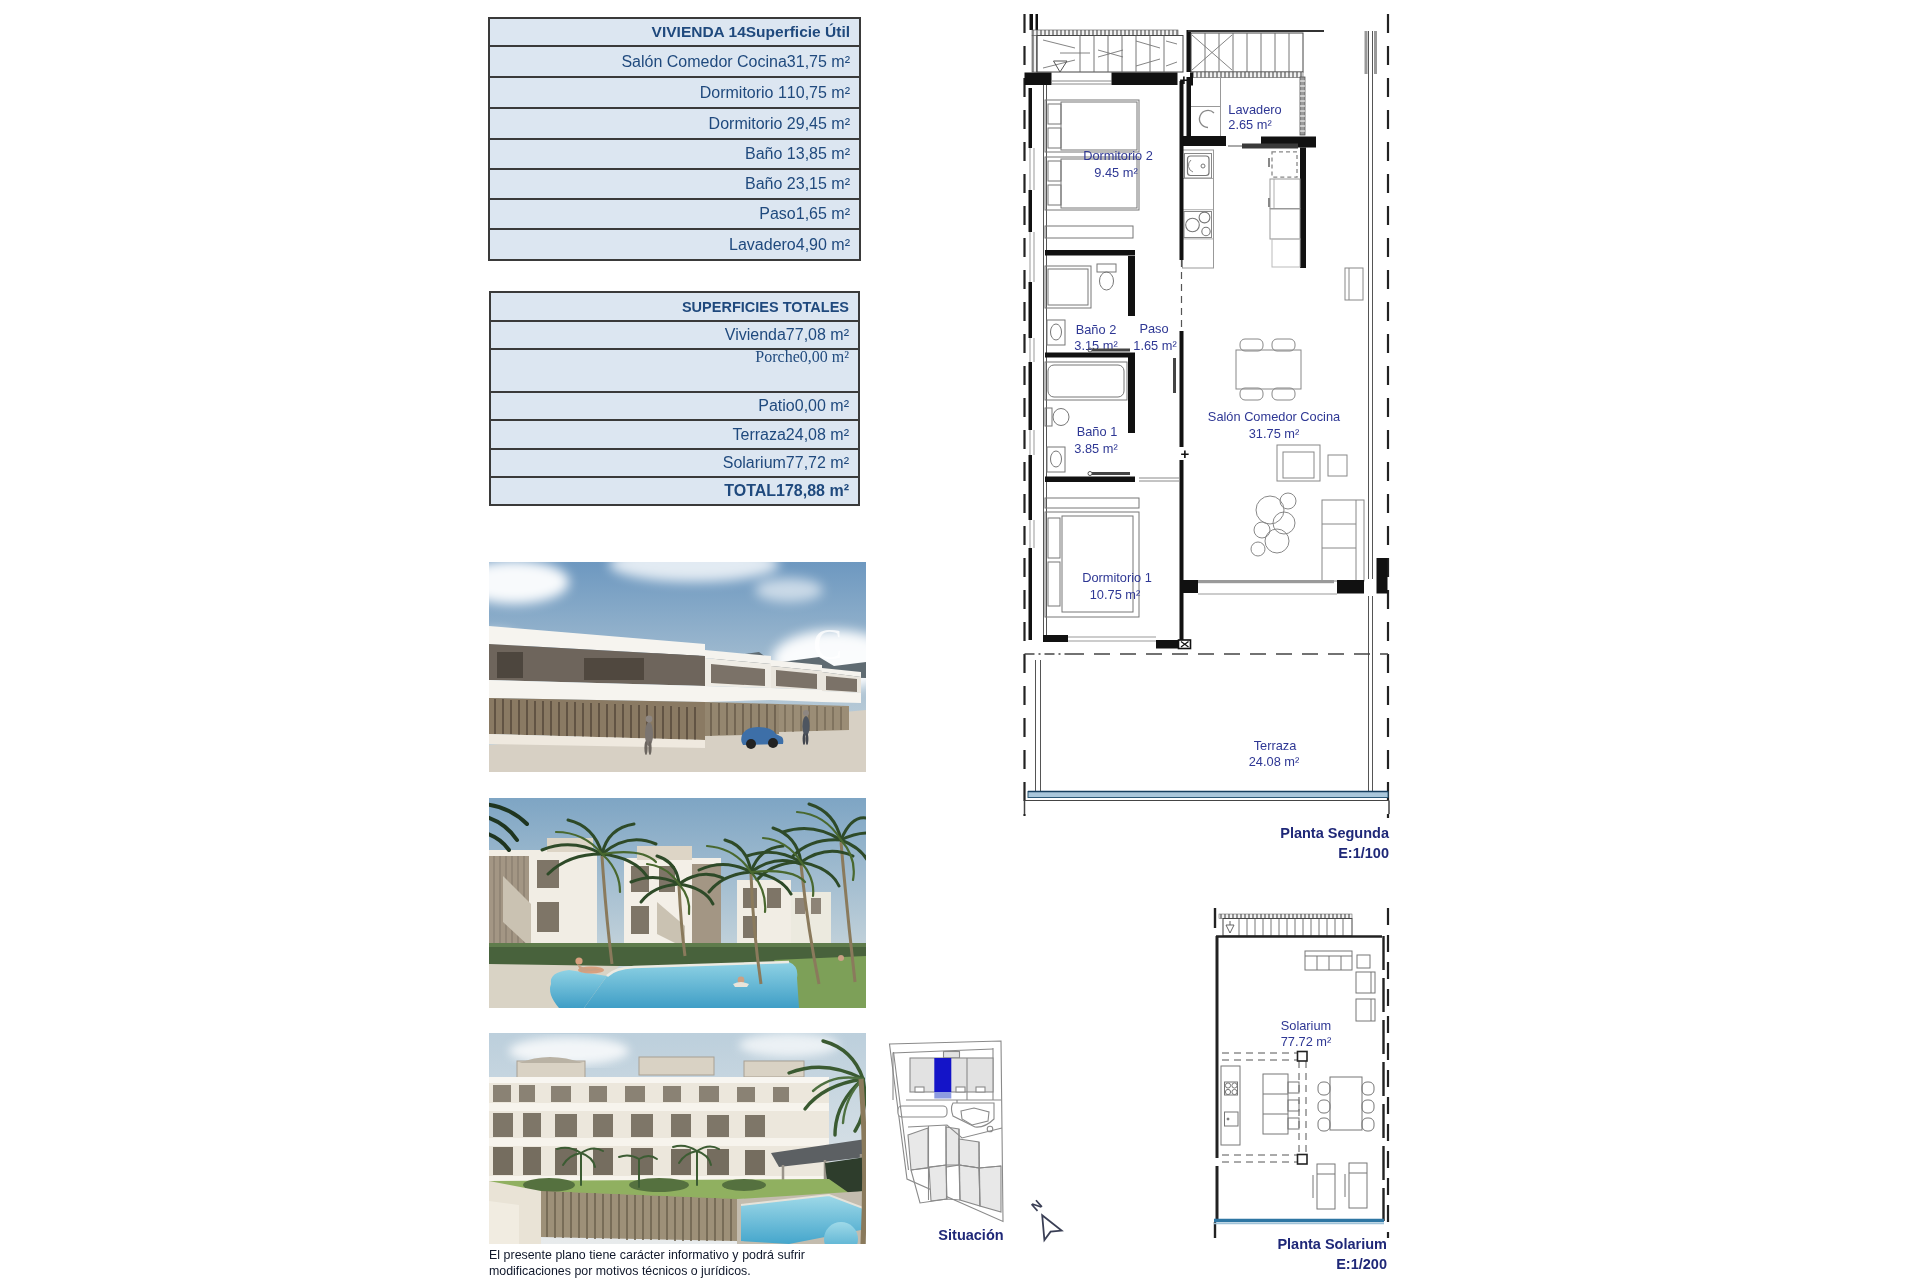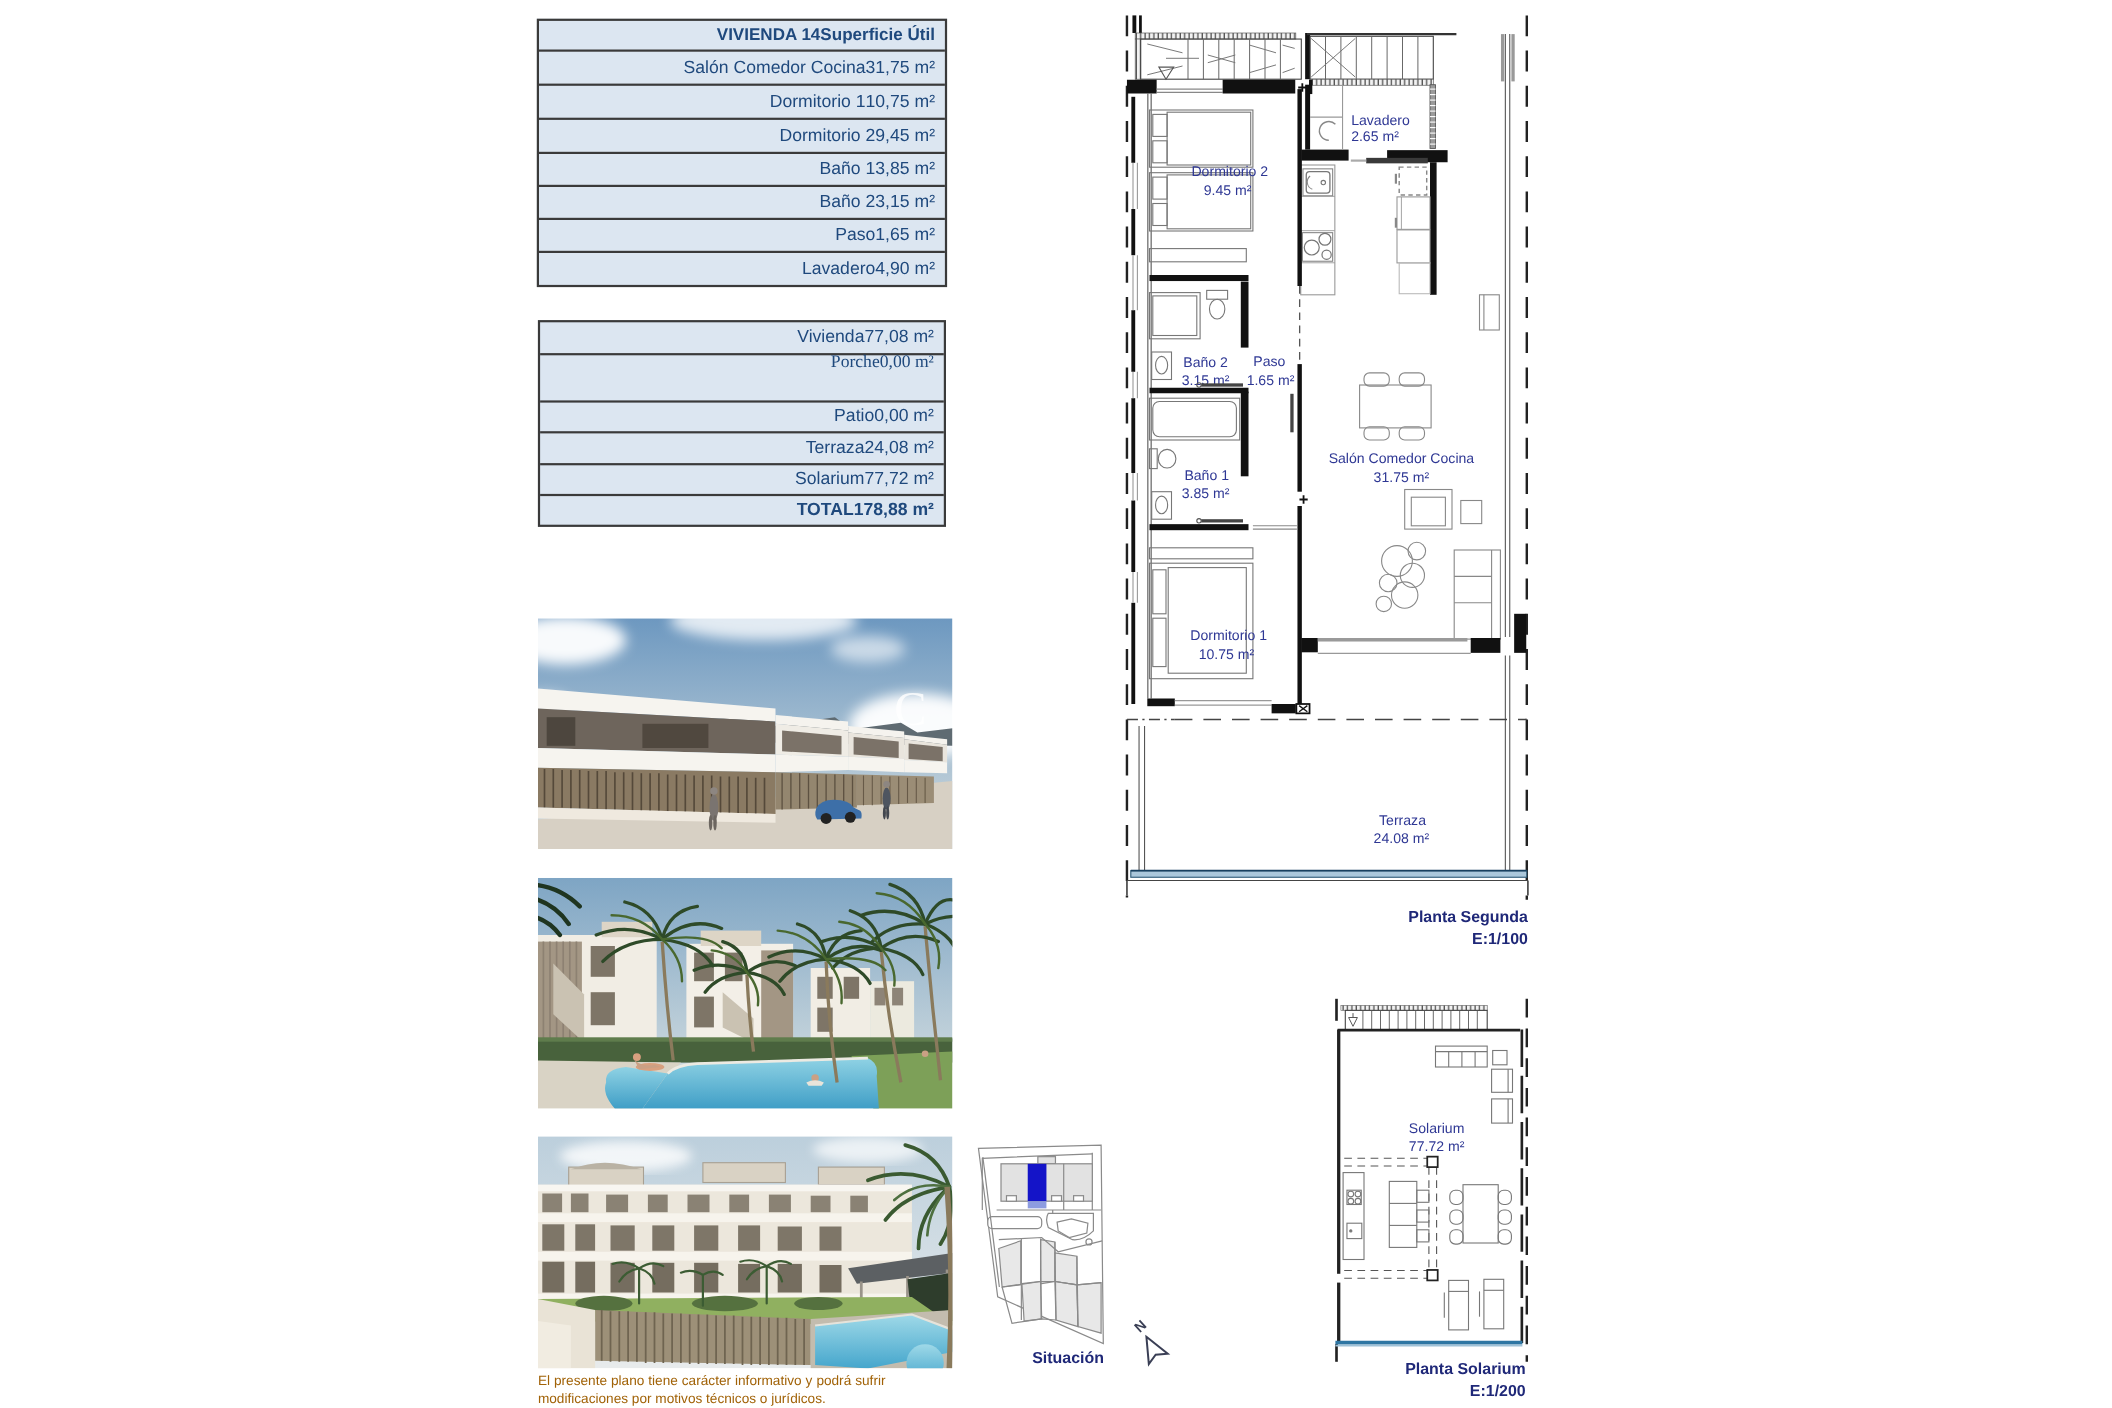--- a/index.html
+++ b/index.html
@@ -47,20 +47,24 @@
         <span>Paso</span>
         <span>1,65 m²</span>
       </div>
     <div class="row" style="height:31px;font-size:16px;">
         <span>Lavadero</span>
         <span>4,90 m²</span>
       </div>
   </div>
 
   <div class="tbl" id="t2" style="left:489px;top:291px;width:371px;">
+    <div class="row hdr" style="height:27px;font-size:14.5px;">
+        <span>SUPERFICIES TOTALES</span>
+        <span></span>
+      </div>
     <div class="row" style="height:28px;font-size:16px;padding-left:24px;">
         <span>Vivienda</span>
         <span>77,08 m²</span>
       </div>
     <div class="row" style="height:15px;font-size:16px;font-family:Liberation Serif, serif;">
         <span>Porche</span>
         <span>0,00 m²</span>
       </div>
     <div class="row" style="height:28px;font-size:16px;margin-top:28px;">
         <span>Patio</span>
@@ -466,21 +470,21 @@
           <path d="M374,46 q6,30 -8,52"></path>
       </g>
       <g stroke="#4e7040" stroke-width="2.4" stroke-linecap="round" fill="none">
         <path d="M374,46 q-30,-6 -50,12"></path>
           <path d="M374,46 q-18,18 -20,44"></path>
       </g>
       <path d="M372,46 q6,80 2,165" stroke="#8a7a5c" stroke-width="5" fill="none"></path>
     </svg>
   </div>
 
-  <div class="abs" style="left:489px;top:1247px;width:316px;font-size:12.4px;line-height:16px;color:#a16207;">
+  <div class="abs" style="left:489px;top:1247px;width:316px;font-size:12.4px;line-height:16px;color:#0f172a;">
     <div style="text-align:justify;text-align-last:justify;">El presente plano tiene carácter informativo y podrá sufrir</div>
     <div>modificaciones por motivos técnicos o jurídicos.</div>
   </div>
 
   <div class="abs" style="left:880px;top:1030px;width:200px;height:220px;">
     <svg width="200" height="220" viewBox="880 1030 200 220">
       <g fill="none" stroke="#8a8a8a" stroke-width="1.1">
         <polygon points="889.5,1044 1001,1041 1003,1221.5 907,1179" fill="#ffffff"></polygon>
         <polyline points="893,1100 893,1053 993,1049"></polyline>
         <line x1="906" y1="1100" x2="1001" y2="1100"></line>

